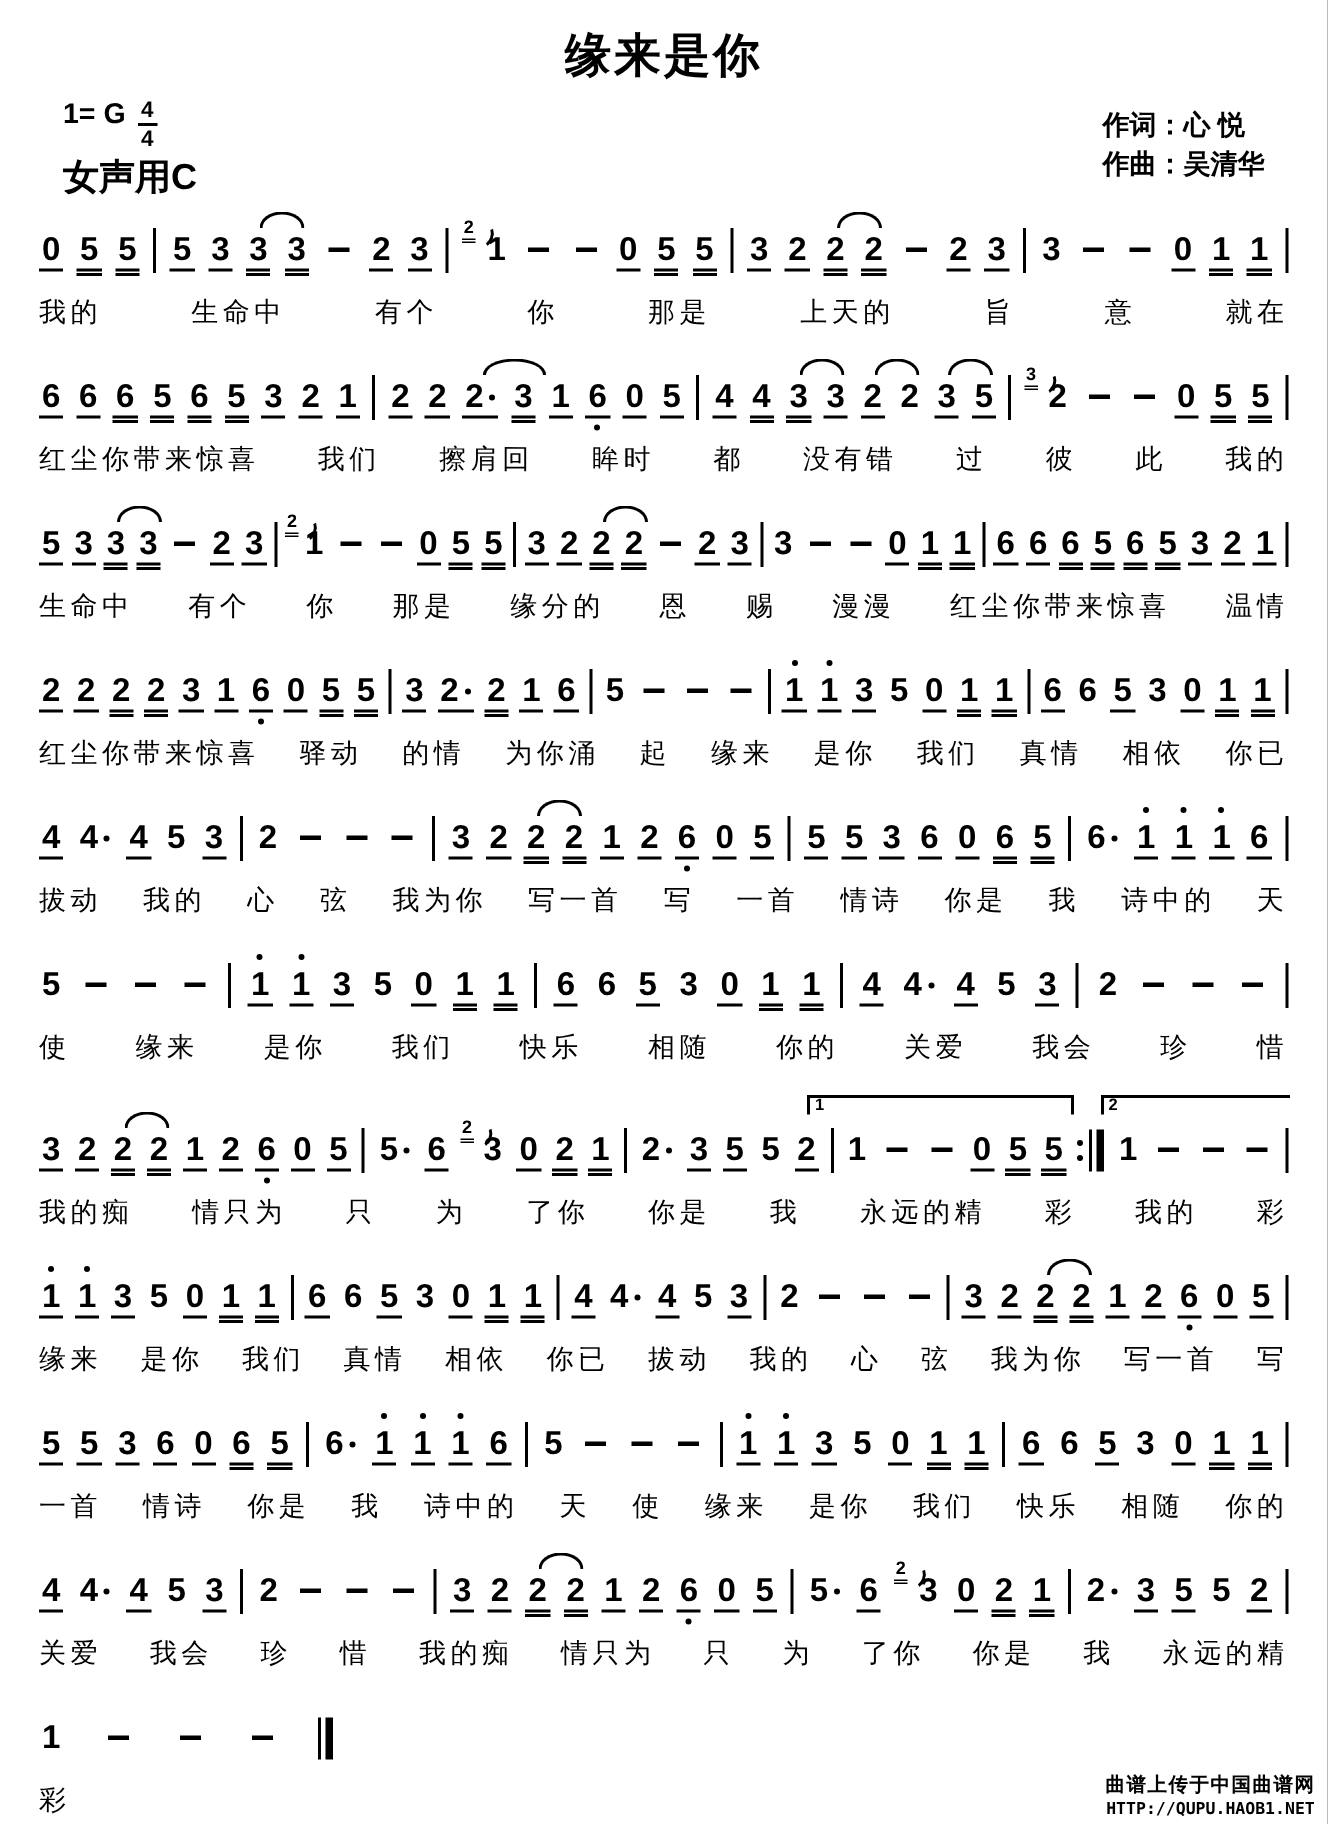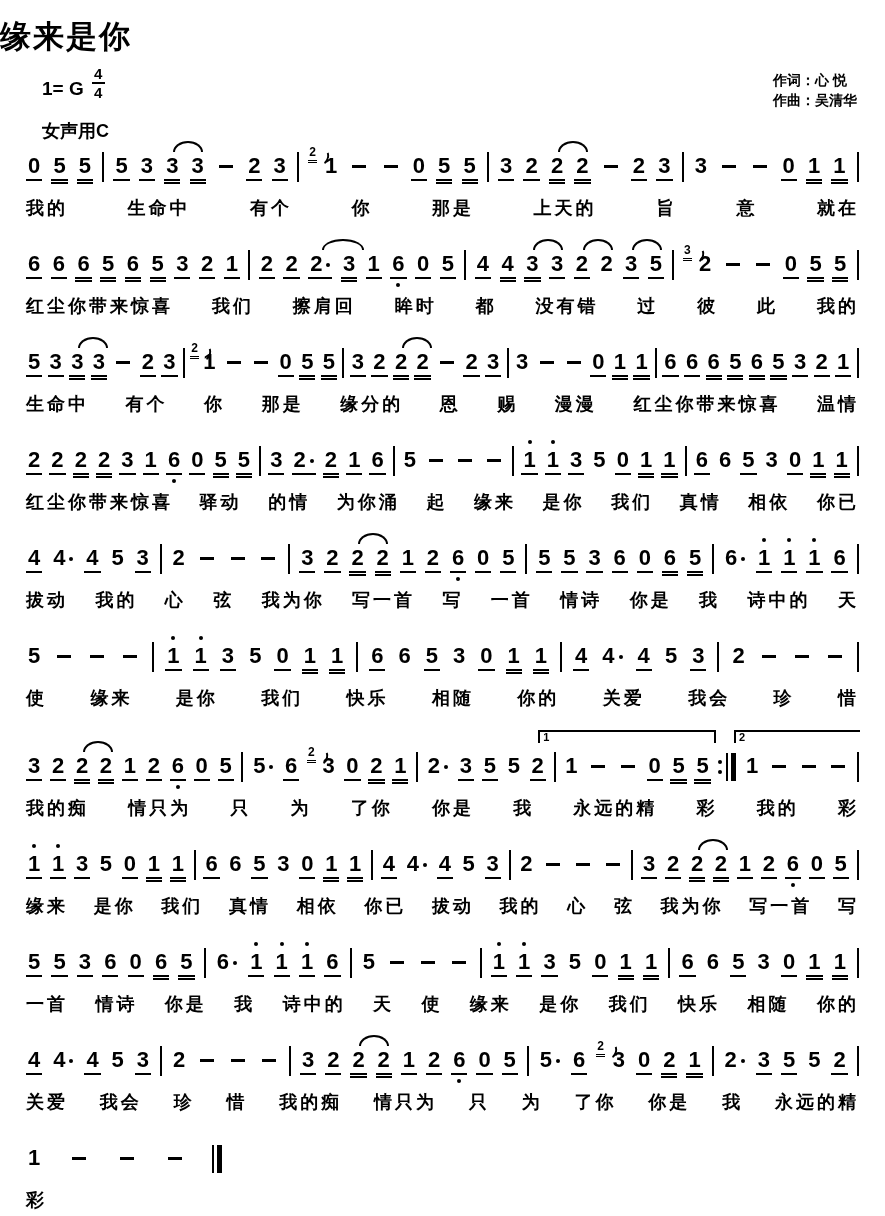--- a/index.html
+++ b/index.html
@@ -1,30 +1,30 @@
 <!DOCTYPE html>
 <html><head>
 <meta charset="utf-8">
 <style>
   html,body{margin:0;padding:0;background:#888;}
   .sheet{position:relative;width:885px;height:1216px;background:#ffffff;margin:0 auto;
          font-family:"Liberation Sans",sans-serif;color:#000;overflow:hidden;}
-  .title{ text-align:left;font-size:31px;font-weight:bold;padding-top:16px;letter-spacing:2px;}
+  .title{ text-align:center;font-size:31px;font-weight:bold;padding-top:16px;letter-spacing:2px;}
   .meta{position:relative;height:66px;margin:4px 26px 0 26px;font-weight:bold;}
-  .keysig{position:absolute;left:16px;top:4px;font-size:19px;display:flex;align-items:flex-end;gap:8px;}
+  .keysig{position:absolute;left:16px;top:4px;font-size:19px;display:flex;align-items:flex-start;gap:8px;}
   .frac{display:inline-flex;flex-direction:column;align-items:center;font-size:15px;line-height:1;}
   .fbar{width:13px;height:2px;background:#000;margin:1px 0;}
-  .voice{position:absolute;left:16px;top:57px;font-size:18px;}
-  .credits{position:absolute;right:2px;top:8px;font-size:14px;line-height:1.45;text-align:left;}
+  .voice{position:absolute;left:16px;top:40px;font-size:24px;}
+  .credits{position:absolute;right:16px;top:8px;font-size:18px;line-height:1.45;text-align:left;}
   .systems{margin:10px 26px 0 26px;}
   .system{position:relative;margin-bottom:16px;padding-top:15px;}
   .system.volta-system{padding-top:27px;}
   .notes-row{display:flex;justify-content:space-between;align-items:flex-start;height:36px;}
   .notes-row.left{justify-content:flex-start;gap:26px;}
-  .lyrics-row{display:flex;justify-content:space-between;margin-top:7px;font-size:18px;font-weight:bold;align-items:flex-end;}
+  .lyrics-row{display:flex;justify-content:space-between;margin-top:7px;font-size:18px;font-weight:normal;align-items:flex-end;}
   .lyrics-row.left{justify-content:flex-start;gap:10px;}
   .lyr{letter-spacing:3px;white-space:nowrap;}
   .note{position:relative;padding:0 2px;text-align:center;}
   .num{font-size:22px;font-weight:bold;line-height:26px;display:block;min-width:12px;}
   .note.u1{border-bottom:2px solid #000;}
   .u2b{position:absolute;left:0;right:0;bottom:-5px;height:2px;background:#000;}
   .octhi{position:absolute;top:-7px;left:50%;transform:translateX(-50%);width:4px;height:4px;border-radius:50%;background:#000;}
   .octlo{position:absolute;bottom:-10px;left:50%;transform:translateX(-50%);width:4px;height:4px;border-radius:50%;background:#000;}
   .note.dotted{padding-right:10px;}
   .ndot{position:absolute;right:2px;top:12px;width:4px;height:4px;border-radius:50%;background:#000;}
@@ -1273,13 +1273,17 @@
             <div class="thin"></div>
             <div class="thick"></div>
           </div>
         </div>
         <div class="lyrics-row left">
           <div class="lyr">彩</div>
         </div>
       </div>
     </div>
 
+  <div class="footer">
+    <div class="f1">曲谱上传于中国曲谱网</div>
+    <div class="f2">HTTP://QUPU.HAOB1.NET</div>
+  </div>
 </div>
 
 </body></html>

